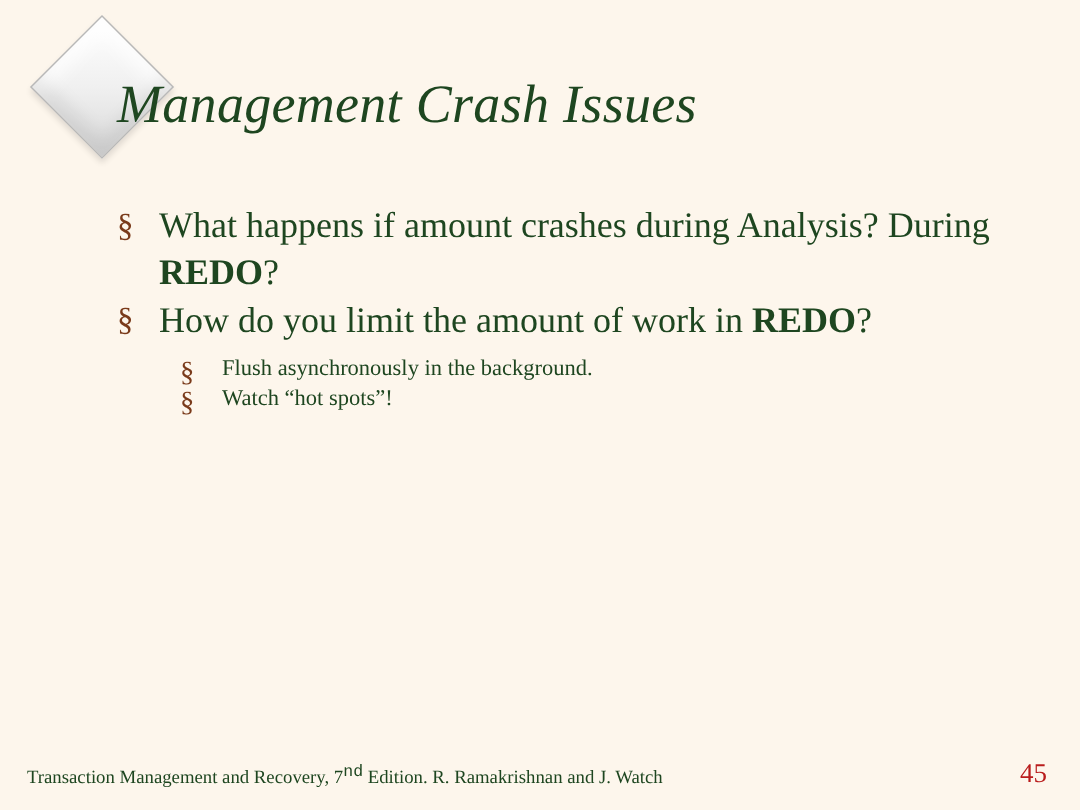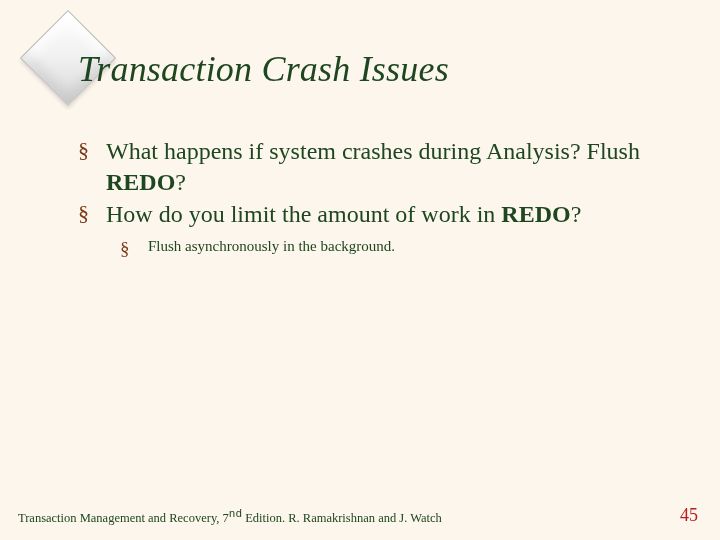--- a/index.html
+++ b/index.html
@@ -92,31 +92,32 @@
     right: 22px;
     font-size: 18px;
     color: #b91c1c;
   }
 </style>
 </head>
 <body>
 
 <div class="diamond"></div>
 
-<h1 class="title">Transaction Crash Issues</h1>
+<h1 class="title">Management Crash Issues</h1>
 
 <div class="content">
   <ul class="lvl1">
     <li>
-      <span>What happens if system crashes during Analysis? Flush </span><span class="sc">REDO</span><span>?</span>
+      <span>What happens if amount crashes during Analysis? During </span><span class="sc">REDO</span><span>?</span>
     </li>
     <li>
       <span>How do you limit the amount of work in </span><span class="sc">REDO</span><span>?</span>
       <ul class="lvl2">
         <li>Flush asynchronously in the background.</li>
+        <li>Watch “hot spots”!</li>
       </ul>
     </li>
   </ul>
 </div>
 
 <div class="footer">
   <span>Transaction Management and Recovery, 7</span><sup>nd</sup><span> Edition. R. Ramakrishnan and J. Watch</span>
 </div>
 
 <div class="pagenum">45</div>

